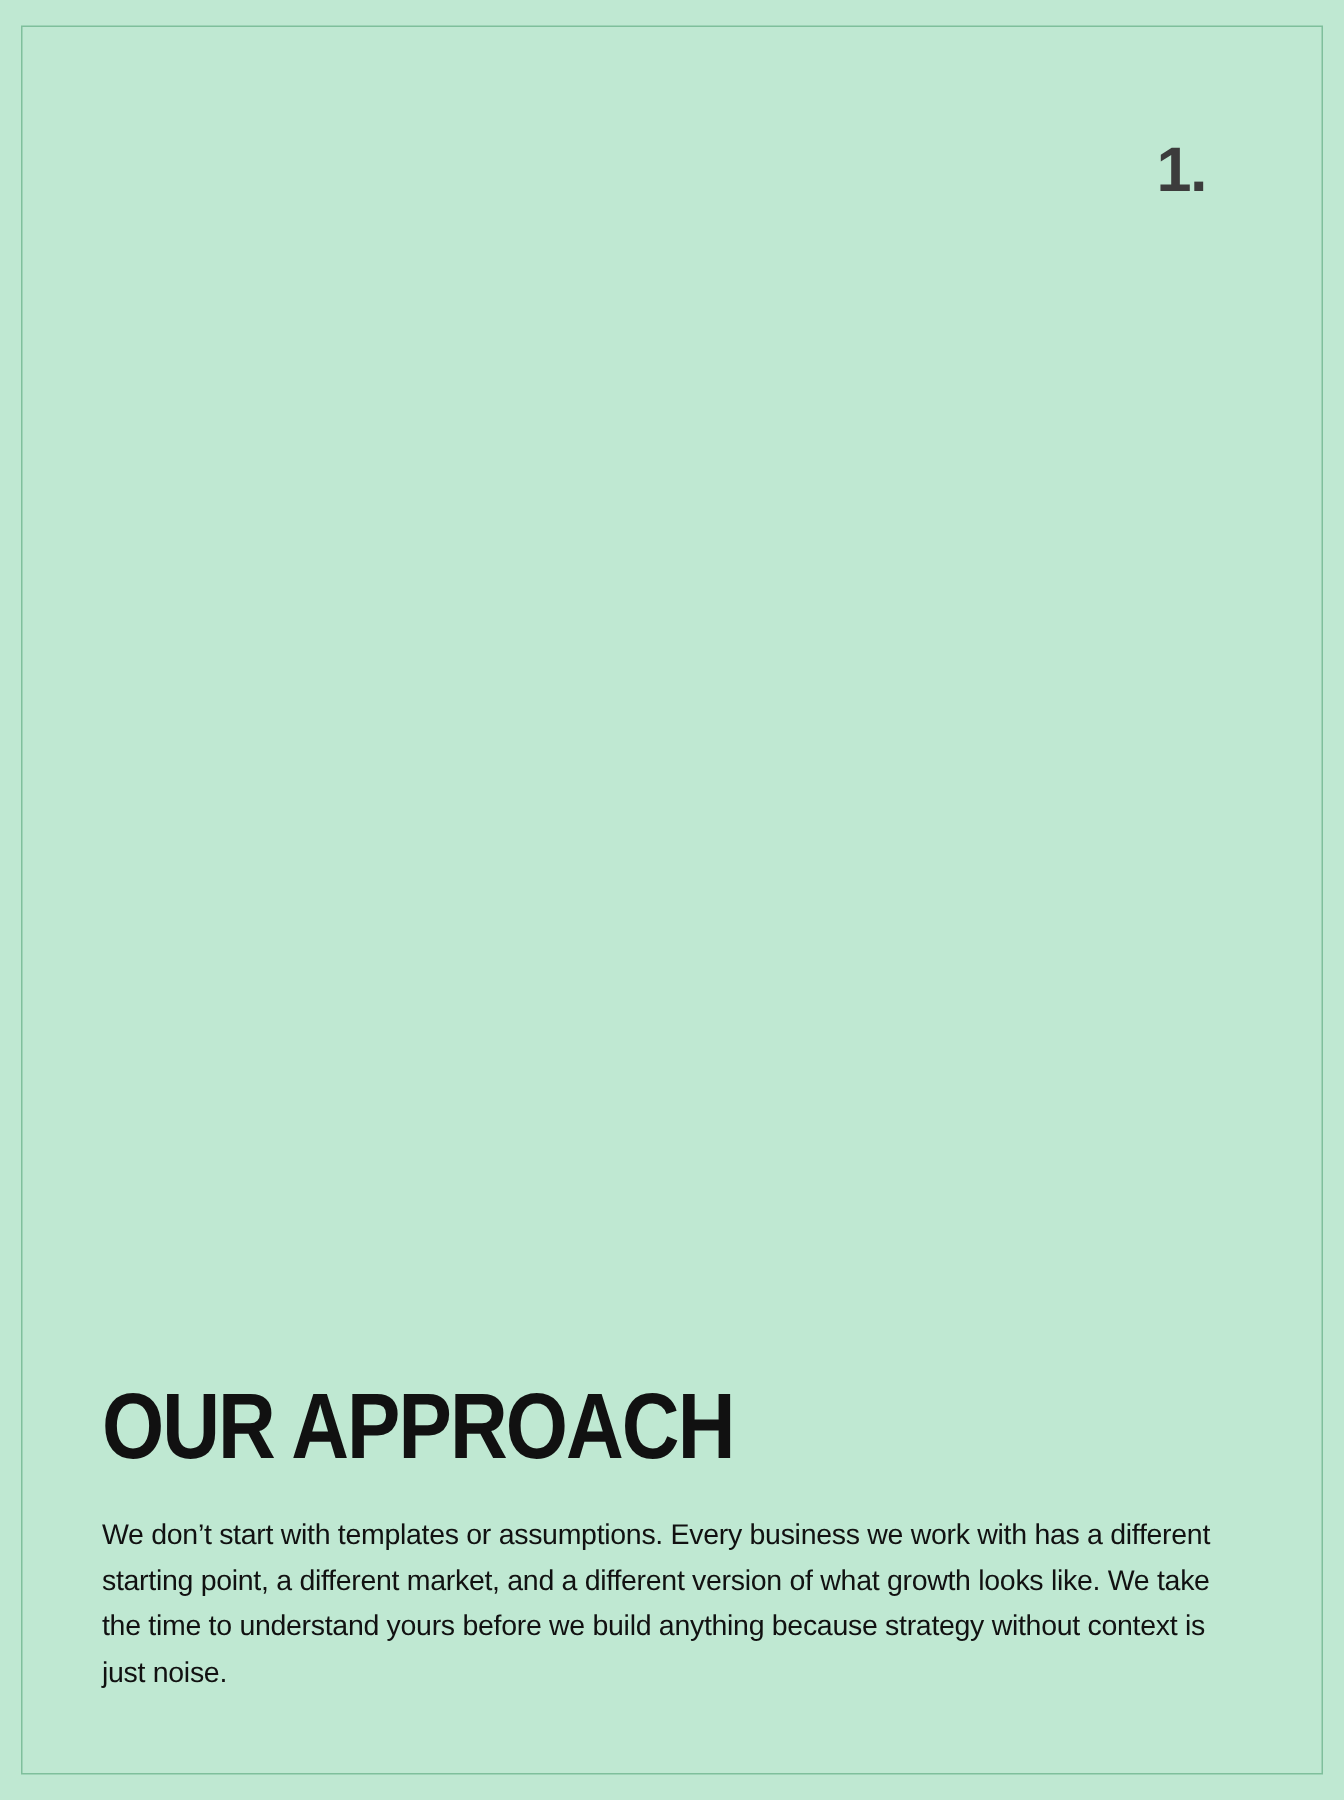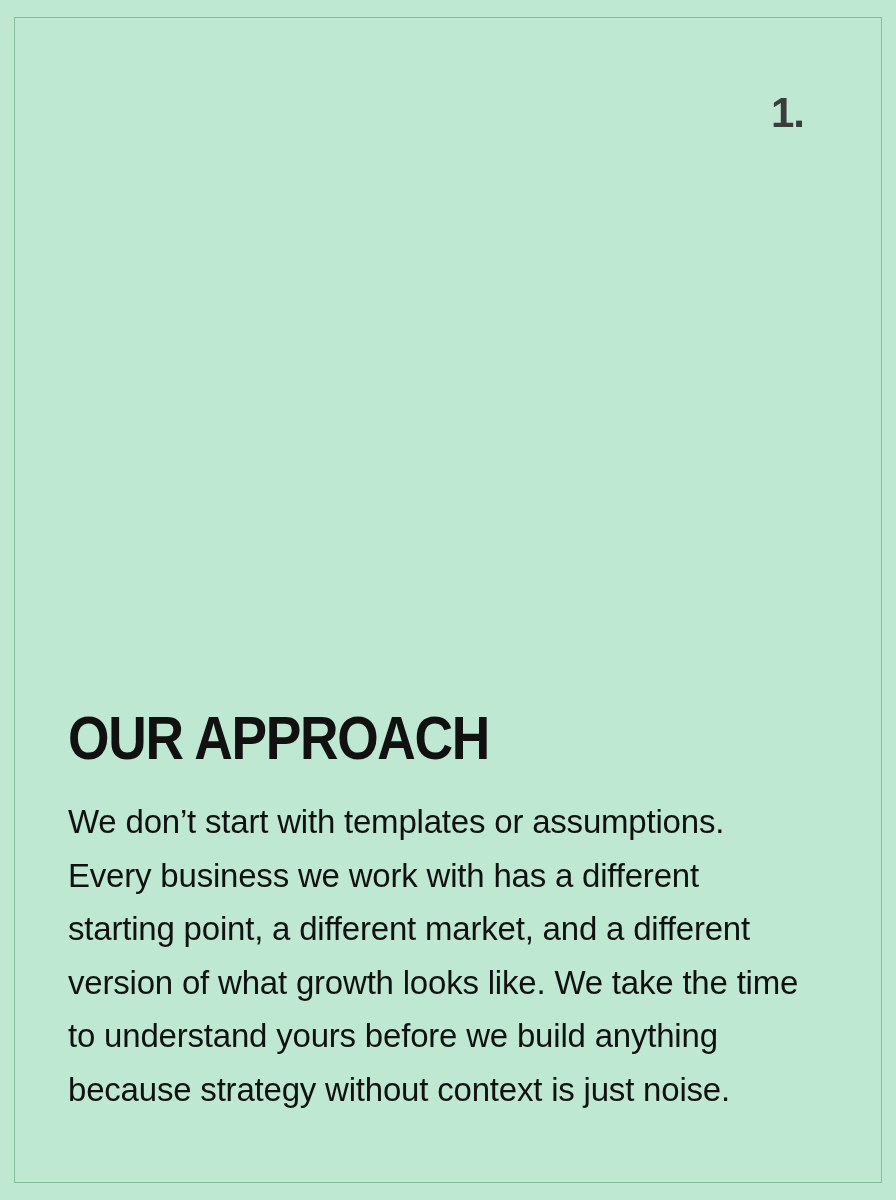--- a/index.html
+++ b/index.html
@@ -38,37 +38,37 @@
     font-size: 42px;
     font-weight: bold;
     color: #3c3c3c;
     letter-spacing: -1px;
     line-height: 1;
   }
   .content {
     position: absolute;
     left: 68px;
     right: 80px;
-    bottom: 84px;
+    bottom: 68px;
   }
   .heading {
     font-family: "Liberation Sans", sans-serif;
     font-size: 62px;
     font-weight: bold;
     color: #111111;
     letter-spacing: -1.5px;
     line-height: 1.0;
     margin: 0 0 26px 0;
     transform: scaleX(0.86);
     transform-origin: left center;
     white-space: nowrap;
   }
   .body-text {
     font-family: "Liberation Sans", sans-serif;
-    font-size: 33px;
+    font-size: 19px;
     font-weight: 400;
     color: #111111;
     line-height: 1.62;
     margin: 0;
     max-width: 745px;
     letter-spacing: -0.2px;
   }
 </style>
 </head>
 <body>

